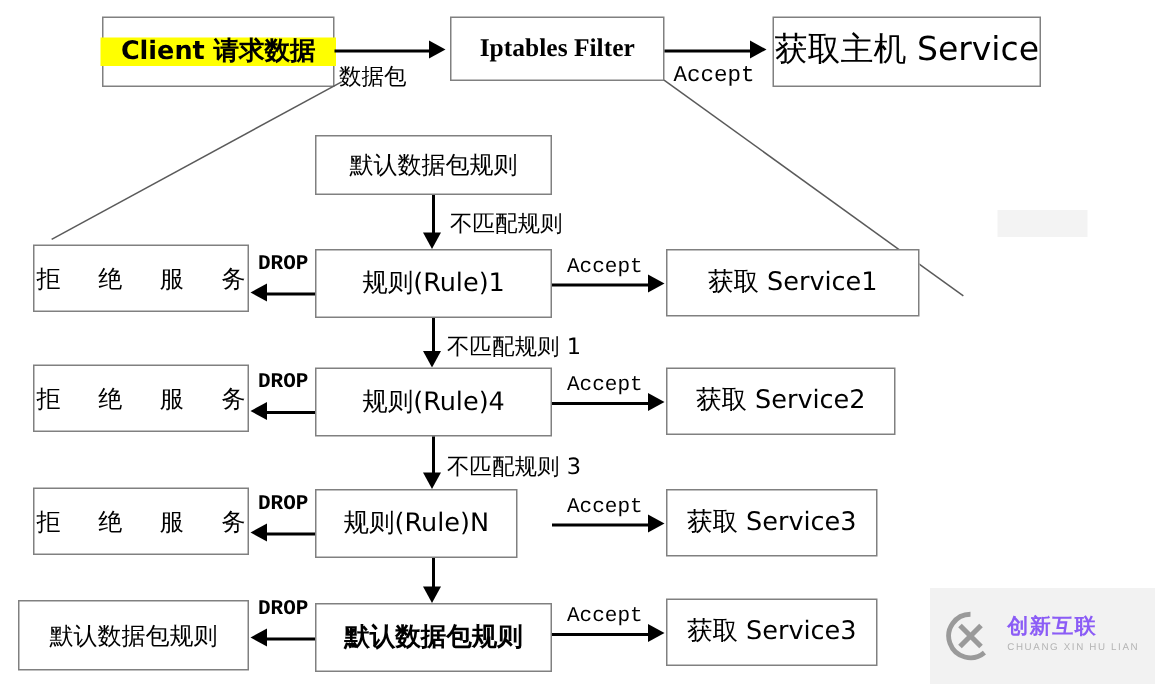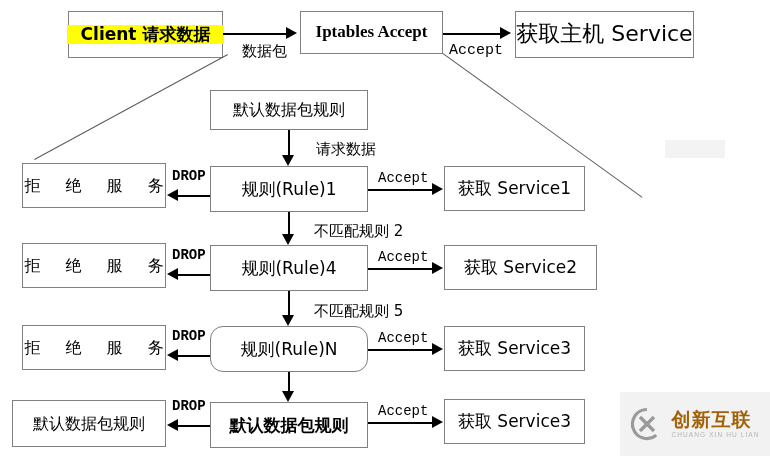--- a/index.html
+++ b/index.html
@@ -72,38 +72,38 @@
     border-right:6px solid transparent;
     border-top:11px solid #000;
   }
   
   .lbl{
     position:absolute;
     color:#000;
     white-space:nowrap;
     font-family:Liberation Mono, monospace;
   }
-  .lbl.cjk{font-family:"DejaVu Sans","Liberation Sans",sans-serif;margin-left:16px;}
+  .lbl.cjk{font-family:"DejaVu Sans","Liberation Sans",sans-serif;}
 
   
   #watermark{
     position:absolute;
     left:620px;top:392px;
     width:150px;height:64px;
     background:#f2f2f2;
     display:flex;
     align-items:center;
     justify-content:center;
     gap:7px;
   }
   #wm-logo{width:34px;height:34px;position:relative;flex:0 0 auto;}
   #wm-text{display:flex;flex-direction:column;line-height:1;}
   #wm-cn{
     font-family:Liberation Serif, serif;
-    font-weight:bold;font-size:19px;color:#a16207;letter-spacing:1px;
+    font-weight:bold;font-size:14px;color:#8b5cf6;letter-spacing:1px;
   }
   #wm-en{
     font-family:"Liberation Sans",sans-serif;
     font-size:6.5px;color:#b4b4b4;letter-spacing:1.1px;margin-top:3px;
   }
   .ghost{
     position:absolute;
     background:#f3f3f3;
   }
 </style>
@@ -117,21 +117,21 @@
   <div class="box" style="left:68px;top:11px;width:155px;height:47px;font-size:17px;">
     <span class="cjk bold hl">Client 请求数据</span>
   </div>
 
   <div class="hline" style="left:223px;top:33px;width:64px;"></div>
   <div class="arrow-r" style="left:286px;top:27px;"></div>
 
   <div class="lbl cjk" style="left:226px;top:42px;font-size:15px;">数据包</div>
 
   <div class="box" style="left:300px;top:11px;width:143px;height:43px;font-size:17px;font-weight:bold;">
-    <span>Iptables Accept</span>
+    <span>Iptables Filter</span>
   </div>
 
   <div class="hline" style="left:443px;top:33px;width:58px;"></div>
   <div class="arrow-r" style="left:500px;top:27px;"></div>
 
   <div class="lbl" style="left:449px;top:42px;font-size:15px;">Accept</div>
 
   <div class="box" style="left:515px;top:11px;width:179px;height:47px;font-size:22px;">
     <span class="cjk">获取主机 Service</span>
   </div>
@@ -140,64 +140,64 @@
 
   <div class="diag" style="left:443px;top:53px;width:246px;transform:rotate(35.8deg);"></div>
 
   <div class="box thin" style="left:210px;top:90px;width:158px;height:40px;font-size:16px;">
     <span class="cjk">默认数据包规则</span>
   </div>
 
   <div class="vline" style="left:288px;top:130px;height:28px;"></div>
   <div class="arrow-d" style="left:282px;top:155px;"></div>
 
-  <div class="lbl cjk" style="left:300px;top:140px;font-size:15px;">请求数据</div>
+  <div class="lbl cjk" style="left:300px;top:140px;font-size:15px;">不匹配规则</div>
 
   <div class="box thin" style="left:22px;top:163px;width:144px;height:45px;font-size:16px;">
     <span class="cjk spaced">拒 绝 服 务</span>
   </div>
   <div class="box thin" style="left:210px;top:166px;width:158px;height:46px;font-size:17px;">
     <span class="cjk">规则(Rule)1</span>
   </div>
-  <div class="box thin" style="left:444px;top:166px;width:141px;height:45px;font-size:17px;">
+  <div class="box thin" style="left:444px;top:166px;width:169px;height:45px;font-size:17px;">
     <span class="cjk">获取 Service1</span>
   </div>
   <div class="hline" style="left:178px;top:195px;width:32px;"></div>
   <div class="arrow-l" style="left:167px;top:189px;"></div>
   <div class="lbl bold" style="left:172px;top:168px;font-size:14px;">DROP</div>
   <div class="hline" style="left:368px;top:189px;width:65px;"></div>
   <div class="arrow-r" style="left:432px;top:183px;"></div>
   <div class="lbl" style="left:378px;top:170px;font-size:14px;">Accept</div>
   <div class="vline" style="left:288px;top:212px;height:25px;"></div>
   <div class="arrow-d" style="left:282px;top:234px;"></div>
-  <div class="lbl cjk" style="left:298px;top:222px;font-size:15px;">不匹配规则 2</div>
+  <div class="lbl cjk" style="left:298px;top:222px;font-size:15px;">不匹配规则 1</div>
 
   <div class="box thin" style="left:22px;top:243px;width:144px;height:45px;font-size:16px;">
     <span class="cjk spaced">拒 绝 服 务</span>
   </div>
   <div class="box thin" style="left:210px;top:245px;width:158px;height:46px;font-size:17px;">
     <span class="cjk">规则(Rule)4</span>
   </div>
   <div class="box thin" style="left:444px;top:245px;width:153px;height:45px;font-size:17px;">
     <span class="cjk">获取 Service2</span>
   </div>
   <div class="hline" style="left:178px;top:274px;width:32px;"></div>
   <div class="arrow-l" style="left:167px;top:268px;"></div>
   <div class="lbl bold" style="left:172px;top:247px;font-size:14px;">DROP</div>
   <div class="hline" style="left:368px;top:268px;width:65px;"></div>
   <div class="arrow-r" style="left:432px;top:262px;"></div>
   <div class="lbl" style="left:378px;top:249px;font-size:14px;">Accept</div>
   <div class="vline" style="left:288px;top:291px;height:27px;"></div>
   <div class="arrow-d" style="left:282px;top:315px;"></div>
-  <div class="lbl cjk" style="left:298px;top:302px;font-size:15px;">不匹配规则 5</div>
+  <div class="lbl cjk" style="left:298px;top:302px;font-size:15px;">不匹配规则 3</div>
 
   <div class="box thin" style="left:22px;top:325px;width:144px;height:45px;font-size:16px;">
     <span class="cjk spaced">拒 绝 服 务</span>
   </div>
-  <div class="box thin" style="left:210px;top:326px;width:158px;height:46px;font-size:17px;border-radius:13px;">
+  <div class="box thin" style="left:210px;top:326px;width:135px;height:46px;font-size:17px;">
     <span class="cjk">规则(Rule)N</span>
   </div>
   <div class="box thin" style="left:444px;top:326px;width:141px;height:45px;font-size:17px;">
     <span class="cjk">获取 Service3</span>
   </div>
   <div class="hline" style="left:178px;top:355px;width:32px;"></div>
   <div class="arrow-l" style="left:167px;top:349px;"></div>
   <div class="lbl bold" style="left:172px;top:328px;font-size:14px;">DROP</div>
   <div class="hline" style="left:368px;top:349px;width:65px;"></div>
   <div class="arrow-r" style="left:432px;top:343px;"></div>

